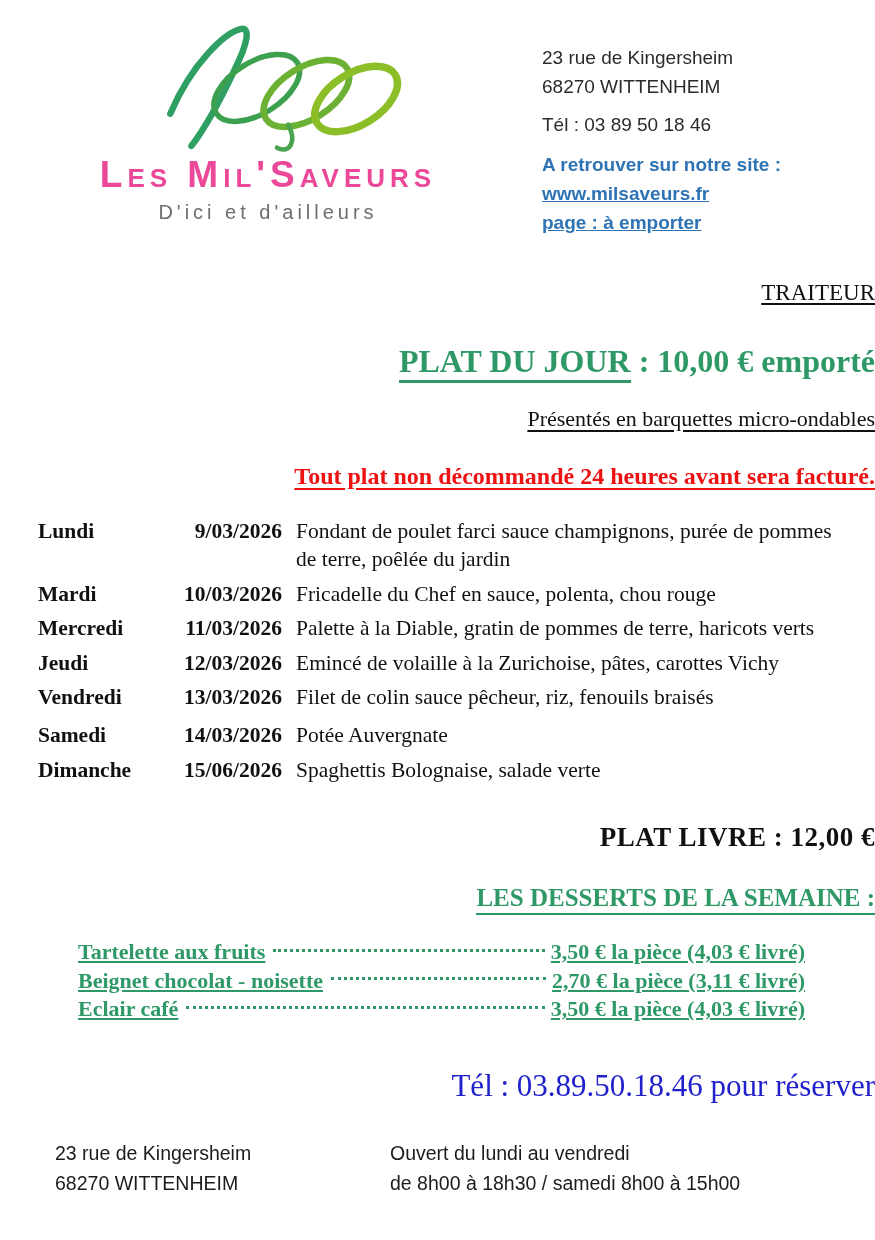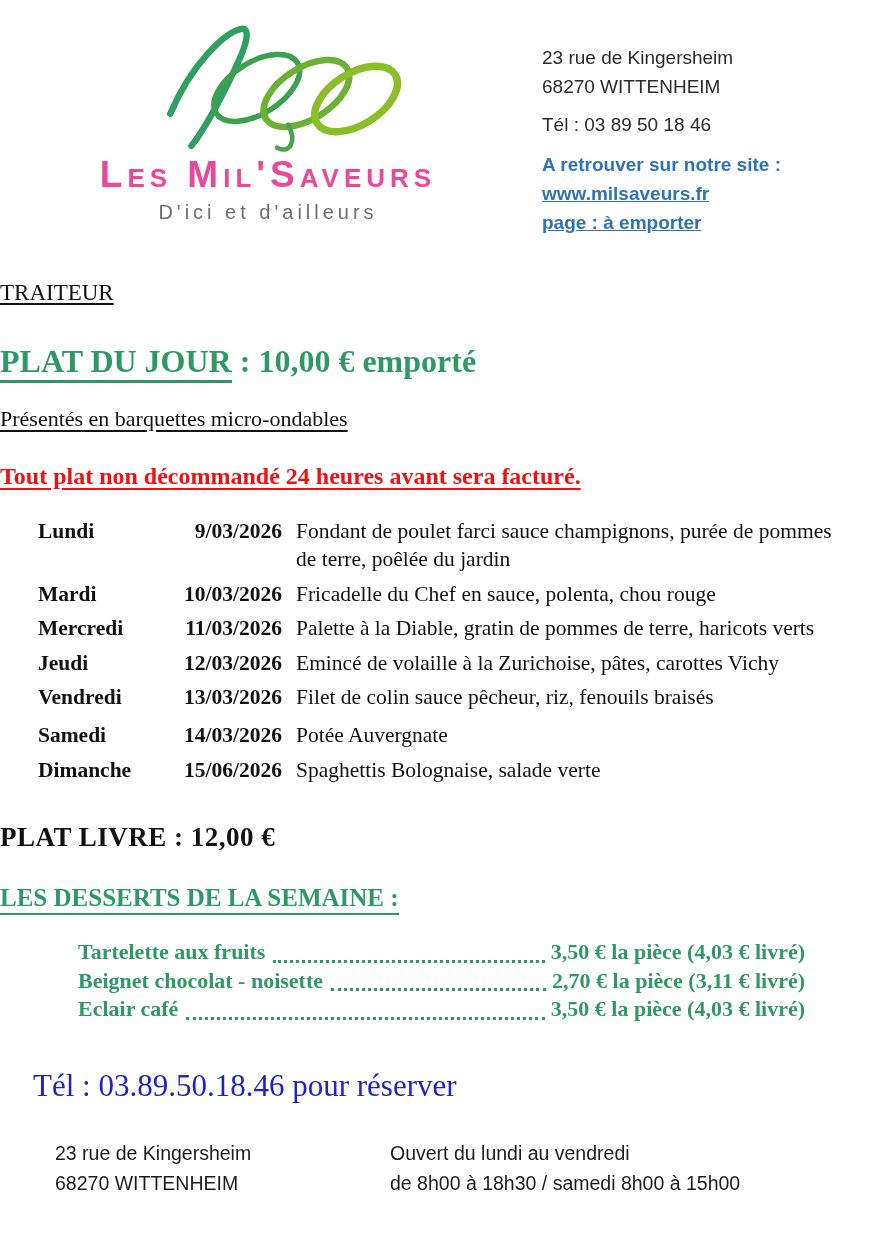--- a/index.html
+++ b/index.html
@@ -38,21 +38,21 @@
     position: absolute; left: 542px; top: 44px;
     font-family: "Liberation Sans", sans-serif;
     font-size: 19px; color: #2b2b2b; line-height: 1.5;
   }
   .contact-phone { margin-top: 10px; }
   .contact-web { margin-top: 10px; font-weight: bold; line-height: 1.55; }
   .contact-web a, .web-line { display: block; text-decoration: none; }
   .web-underline { text-decoration: underline; }
 
   
-  .center { text-align: left; }
+  .center { text-align: right; }
   .traiteur {
     margin-top: 32px;
     font-size: 23px;
     text-decoration: underline;
     text-underline-offset: 3px;
   }
   .plat-du-jour {
     margin-top: 37px;
     font-size: 32px; font-weight: bold;
   }
@@ -76,21 +76,21 @@
   .menu-day { font-weight: bold; }
   .menu-date { font-weight: bold; text-align: right; white-space: nowrap; }
   .menu-dish { max-width: 560px; }
   .gap-row { margin-top: 10px; }
 
   
   .plat-livre { margin-top: 38px; font-size: 27px; font-weight: bold; letter-spacing: 0.5px; }
   .desserts-heading { margin-top: 31px; font-size: 25px; font-weight: bold; }
   .desserts-heading span { border-bottom: 2px solid currentColor; padding-bottom: 2px; }
   .desserts-list { margin: 26px 70px 0 78px; font-size: 22px; font-weight: bold; }
-  .dessert-item { display: flex; align-items: flex-end; line-height: 1.3; }
+  .dessert-item { display: flex; align-items: center; line-height: 1.3; text-decoration: underline; }
   .dessert-name { white-space: nowrap; }
   .dessert-leader {
     flex: 1;
     margin: 0 6px 4px 8px;
     border-bottom: 3px dotted currentColor;
     min-width: 30px;
   }
   .dessert-price { white-space: nowrap; }
 
   

